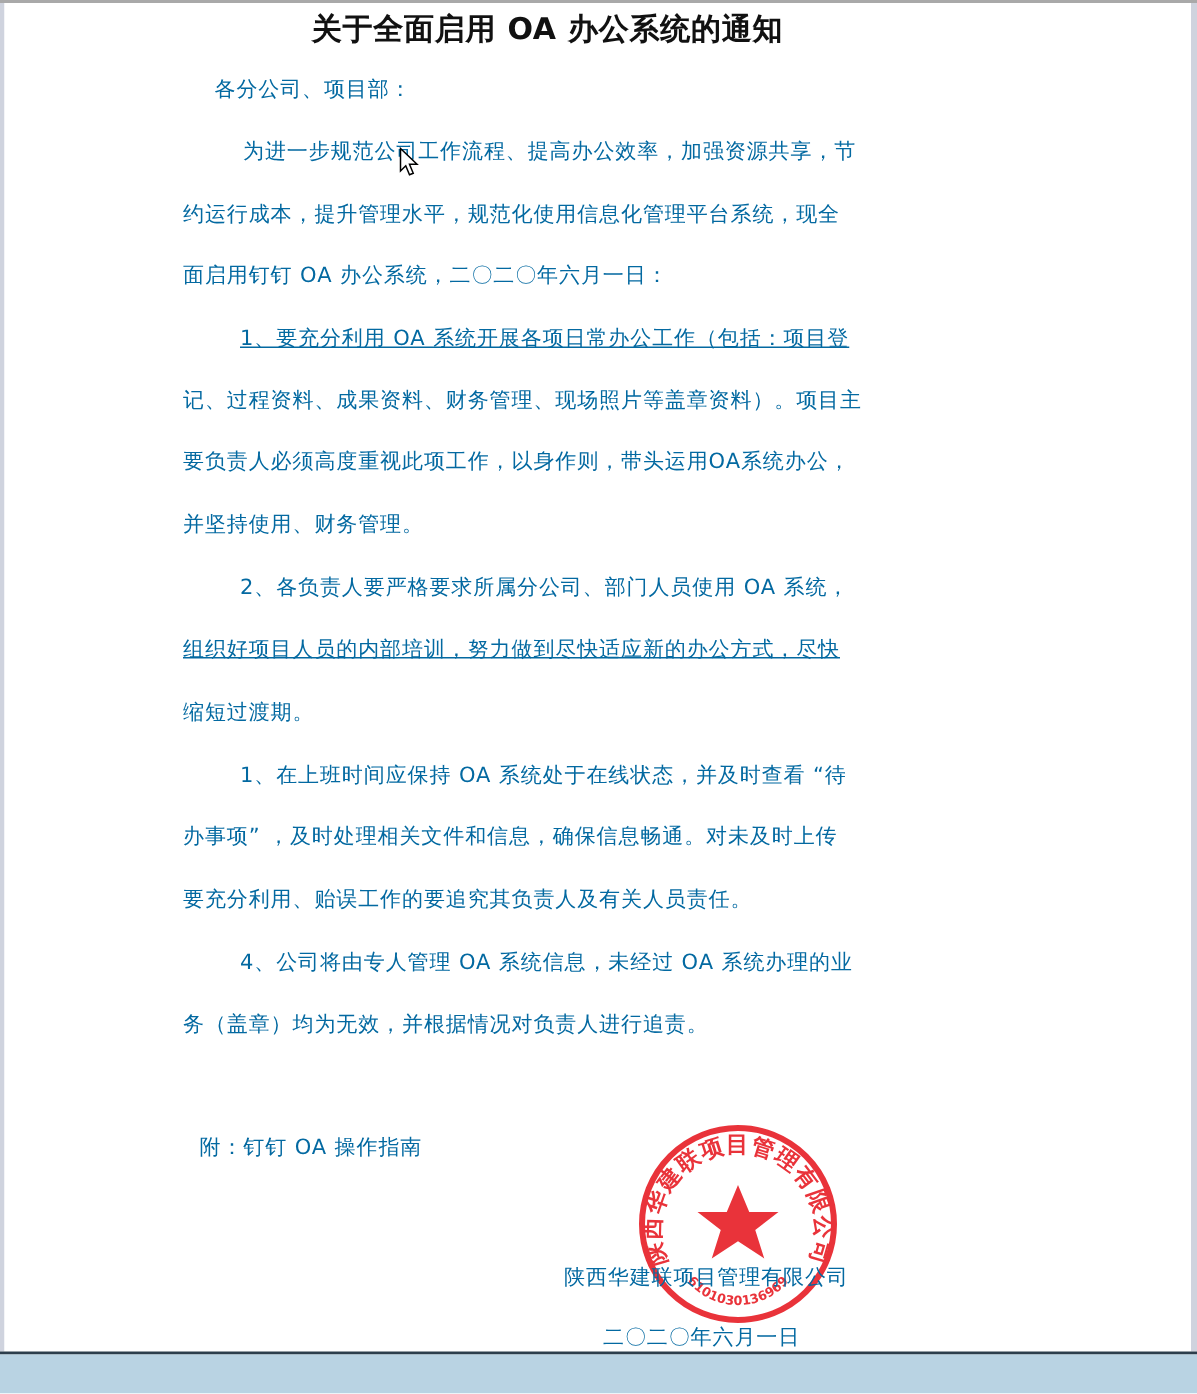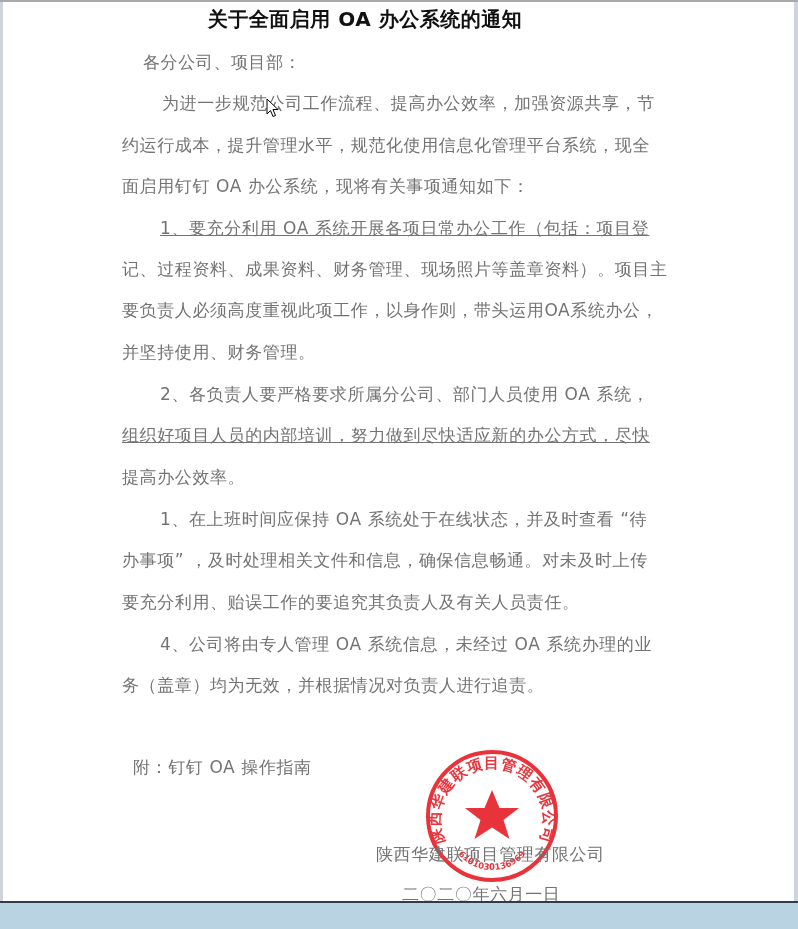--- a/index.html
+++ b/index.html
@@ -15,49 +15,49 @@
     .bottom-line { position: absolute; left: 0; top: 901px; width: 798px; height: 2px; background: #2c3e4c; }
     .bottom-bar { position: absolute; left: 0; top: 903px; width: 798px; height: 26px; background: #b9d3e3; }
     .page { position: absolute; left: 3px; top: 2px; width: 791px; height: 899px; background: #fff; }
 
     .title {
       position: absolute; left: 0; top: 6px; width: 730px; text-align: center;
       font-size: 20px; font-weight: bold; letter-spacing: 0.5px; color: #111;
     }
     .line {
       position: absolute; white-space: nowrap;
-      font-size: 17px; letter-spacing: 0.6px; color: #737373;
+      font-size: 14px; letter-spacing: 0.6px; color: #0369a1;
     }
     .stamp { position: absolute; left: 424px; top: 748px; width: 136px; height: 136px; opacity: 0.92; }
     .cursor { position: absolute; left: 266px; top: 98px; width: 14px; height: 20px; }
   </style>
 </head>
 <body>
 
 <div class="top-border"></div>
 <div class="left-strip"></div>
 <div class="right-strip"></div>
 <div class="page"></div>
 
 <div class="title">关于全面启用 OA 办公系统的通知</div>
 
 <div class="line" style="left:143px; top:51px;">各分公司、项目部：</div>
 
 <div class="line" style="left:162px; top:92px;">为进一步规范公司工作流程、提高办公效率，加强资源共享，节</div>
 <div class="line" style="left:122px; top:134px;">约运行成本，提升管理水平，规范化使用信息化管理平台系统，现全</div>
-<div class="line" style="left:122px; top:175px;">面启用钉钉 OA 办公系统，现将有关事项通知如下：</div>
+<div class="line" style="left:122px; top:175px;">面启用钉钉 OA 办公系统，二〇二〇年六月一日：</div>
 
 <div class="line" style="left:160px; top:217px;text-decoration:underline;">1、要充分利用 OA 系统开展各项日常办公工作（包括：项目登</div>
 <div class="line" style="left:122px; top:258px;">记、过程资料、成果资料、财务管理、现场照片等盖章资料）。项目主</div>
 <div class="line" style="left:122px; top:299px;">要负责人必须高度重视此项工作，以身作则，带头运用OA系统办公，</div>
 <div class="line" style="left:122px; top:341px;">并坚持使用、财务管理。</div>
 
 <div class="line" style="left:160px; top:383px;">2、各负责人要严格要求所属分公司、部门人员使用 OA 系统，</div>
 <div class="line" style="left:122px; top:424px;text-decoration:underline;">组织好项目人员的内部培训，努力做到尽快适应新的办公方式，尽快</div>
-<div class="line" style="left:122px; top:466px;">提高办公效率。</div>
+<div class="line" style="left:122px; top:466px;">缩短过渡期。</div>
 
 <div class="line" style="left:160px; top:508px;">1、在上班时间应保持 OA 系统处于在线状态，并及时查看 “待</div>
 <div class="line" style="left:122px; top:549px;">办事项” ，及时处理相关文件和信息，确保信息畅通。对未及时上传</div>
 <div class="line" style="left:122px; top:591px;">要充分利用、贻误工作的要追究其负责人及有关人员责任。</div>
 
 <div class="line" style="left:160px; top:633px;">4、公司将由专人管理 OA 系统信息，未经过 OA 系统办理的业</div>
 <div class="line" style="left:122px; top:674px;">务（盖章）均为无效，并根据情况对负责人进行追责。</div>
 
 <div class="line" style="left:133px; top:756px;">附：钉钉 OA 操作指南</div>
 

